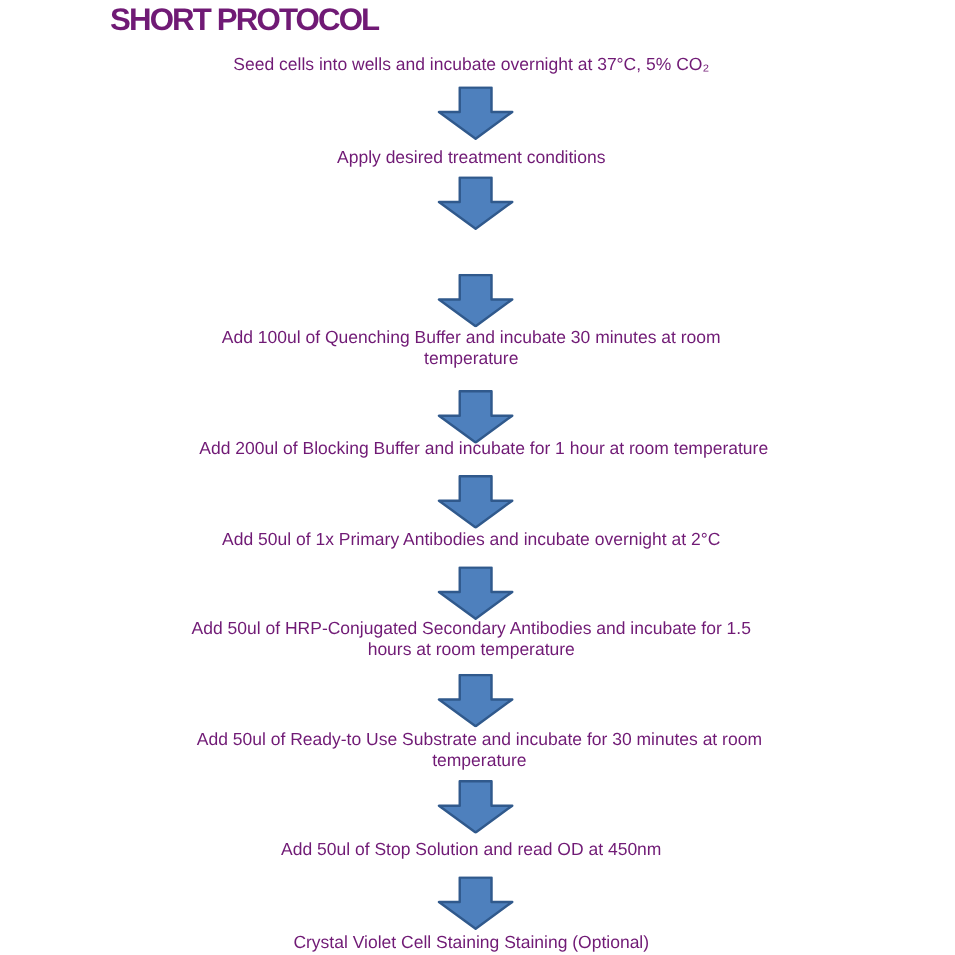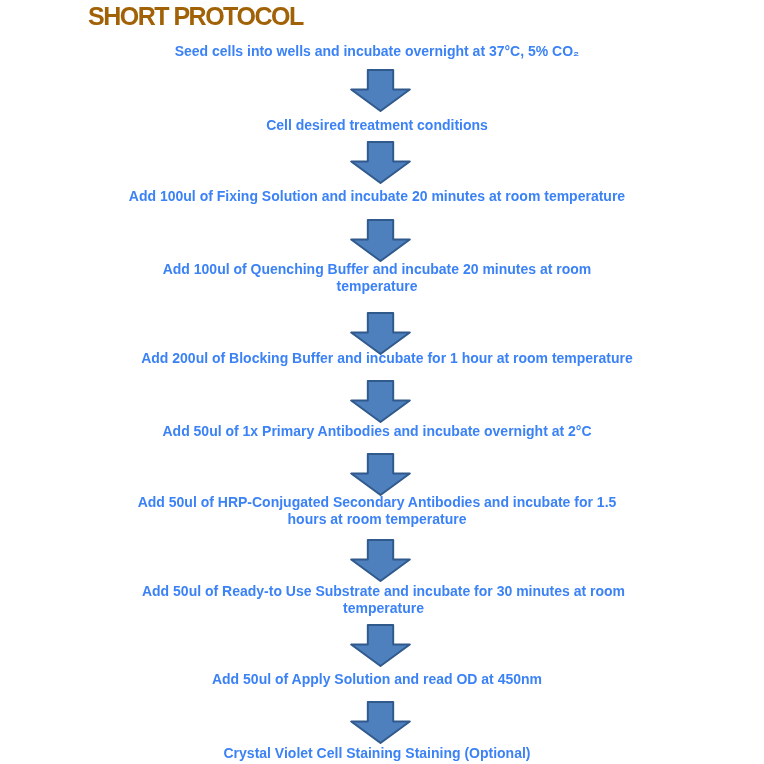--- a/index.html
+++ b/index.html
@@ -12,32 +12,32 @@
     color: #171717;
     overflow: hidden;
   }
   .title {
     position: absolute;
     left: 88px;
     top: 2px;
     font-size: 25px;
     font-weight: 700;
     letter-spacing: -1.5px;
-    color: #a16207;
+    color: #701a75;
     white-space: nowrap;
   }
   .step {
     position: absolute;
     left: 0;
     right: 10px;
     text-align: center;
     font-size: 14px;
-    font-weight: 700;
+    font-weight: 400;
     line-height: 17px;
-    color: #3b82f6;
+    color: #701a75;
   }
   .step .line { white-space: nowrap; }
   .arrow {
     position: absolute;
     left: 349px;
     width: 63px;
     height: 43px;
   }
   .arrow svg { display: block; width: 63px; height: 43px; }
   .defs-holder { position: absolute; width: 0; height: 0; overflow: hidden; }
@@ -84,41 +84,38 @@
     <div class="line">Seed cells into wells and incubate overnight at 37°C, 5% CO₂</div>
   </div>
 
   <div class="arrow a1">
     <svg viewBox="0 0 64 44">
         <use href="#blockArrow"></use>
       </svg>
   </div>
 
   <div class="step s2">
-    <div class="line">Cell desired treatment conditions</div>
+    <div class="line">Apply desired treatment conditions</div>
   </div>
 
   <div class="arrow a2">
     <svg viewBox="0 0 64 44">
         <use href="#blockArrow"></use>
       </svg>
   </div>
 
-  <div class="step s3">
-    <div class="line">Add 100ul of Fixing Solution and incubate 20 minutes at room temperature</div>
-  </div>
 
   <div class="arrow a3">
     <svg viewBox="0 0 64 44">
         <use href="#blockArrow"></use>
       </svg>
   </div>
 
   <div class="step s4">
-    <div class="line">Add 100ul of Quenching Buffer and incubate 20 minutes at room</div>
+    <div class="line">Add 100ul of Quenching Buffer and incubate 30 minutes at room</div>
     <div class="line">temperature</div>
   </div>
 
   <div class="arrow a4">
     <svg viewBox="0 0 64 44">
         <use href="#blockArrow"></use>
       </svg>
   </div>
 
   <div class="step s5">
@@ -157,21 +154,21 @@
     <div class="line">temperature</div>
   </div>
 
   <div class="arrow a8">
     <svg viewBox="0 0 64 44">
         <use href="#blockArrow"></use>
       </svg>
   </div>
 
   <div class="step s9">
-    <div class="line">Add 50ul of Apply Solution and read OD at 450nm</div>
+    <div class="line">Add 50ul of Stop Solution and read OD at 450nm</div>
   </div>
 
   <div class="arrow a9">
     <svg viewBox="0 0 64 44">
         <use href="#blockArrow"></use>
       </svg>
   </div>
 
   <div class="step s10">
     <div class="line">Crystal Violet Cell Staining Staining (Optional)</div>

